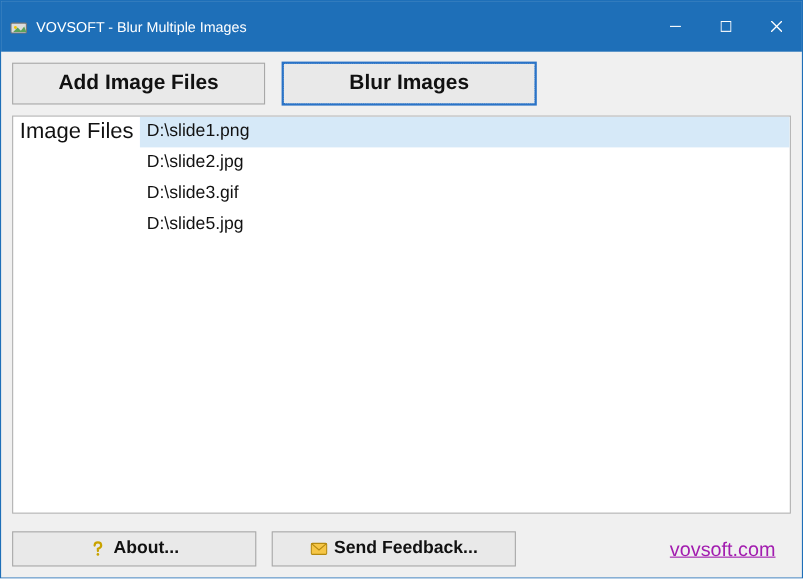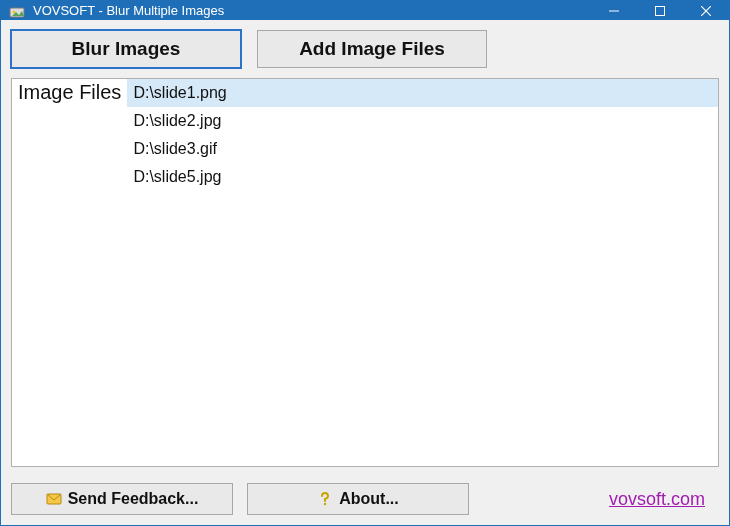--- a/index.html
+++ b/index.html
@@ -12,21 +12,21 @@
   }
   .window {
     width: 730px;
     height: 526px;
     border: 1px solid #1e6fb8;
     display: flex;
     flex-direction: column;
     background: #f0f0f0;
   }
   .titlebar {
-    height: 19px;
+    height: 46px;
     background: #1e6fb8;
     color: #fff;
     display: flex;
     align-items: center;
     padding-left: 8px;
     font-size: 13px;
   }
   .titlebar .app-icon {
     width: 16px; height: 16px;
     margin-right: 8px;
@@ -151,49 +151,49 @@
       </div>
       <div class="ctrl close">
         <svg width="10" height="10" viewBox="0 0 10 10">
             <path d="M0 0 L10 10 M10 0 L0 10" stroke="#fff" stroke-width="1.2"></path>
           </svg>
       </div>
     </div>
   </div>
 
   <div class="toolbar">
+    <button class="btn">Add Image Files</button>
     <button class="btn focused">Blur Images</button>
-    <button class="btn">Add Image Files</button>
   </div>
 
   <div class="listwrap">
     <div class="list-header">Image Files</div>
     <div class="list" id="file-list">
         <div class="row selected">D:\slide1.png</div>
         <div class="row">D:\slide2.jpg</div>
         <div class="row">D:\slide3.gif</div>
         <div class="row">D:\slide5.jpg</div>
       </div>
   </div>
 
   <div class="bottombar">
     <button class="btn-sm">
       <span class="icon16">
         <svg viewBox="0 0 16 16" width="16" height="16">
+          <path d="M5 5 Q5 2 8 2 Q11 2 11 5 Q11 7 8 8 L8 10" fill="none" stroke="#c9a300" stroke-width="2" stroke-linecap="round"></path>
+          <circle cx="8" cy="13" r="1.2" fill="#c9a300"></circle>
+        </svg>
+      </span>
+      <span>About...</span>
+    </button>
+    <button class="btn-sm">
+      <span class="icon16">
+        <svg viewBox="0 0 16 16" width="16" height="16">
           <rect x="1" y="3" width="14" height="10" rx="1" fill="#f6c646" stroke="#b58a10"></rect>
           <path d="M1 3 L8 9 L15 3" fill="none" stroke="#b58a10"></path>
         </svg>
       </span>
       <span>Send Feedback...</span>
-    </button>
-    <button class="btn-sm">
-      <span class="icon16">
-        <svg viewBox="0 0 16 16" width="16" height="16">
-          <path d="M5 5 Q5 2 8 2 Q11 2 11 5 Q11 7 8 8 L8 10" fill="none" stroke="#c9a300" stroke-width="2" stroke-linecap="round"></path>
-          <circle cx="8" cy="13" r="1.2" fill="#c9a300"></circle>
-        </svg>
-      </span>
-      <span>About...</span>
     </button>
     <a class="link">vovsoft.com</a>
   </div>
 
 </div>
 
 </body></html>

